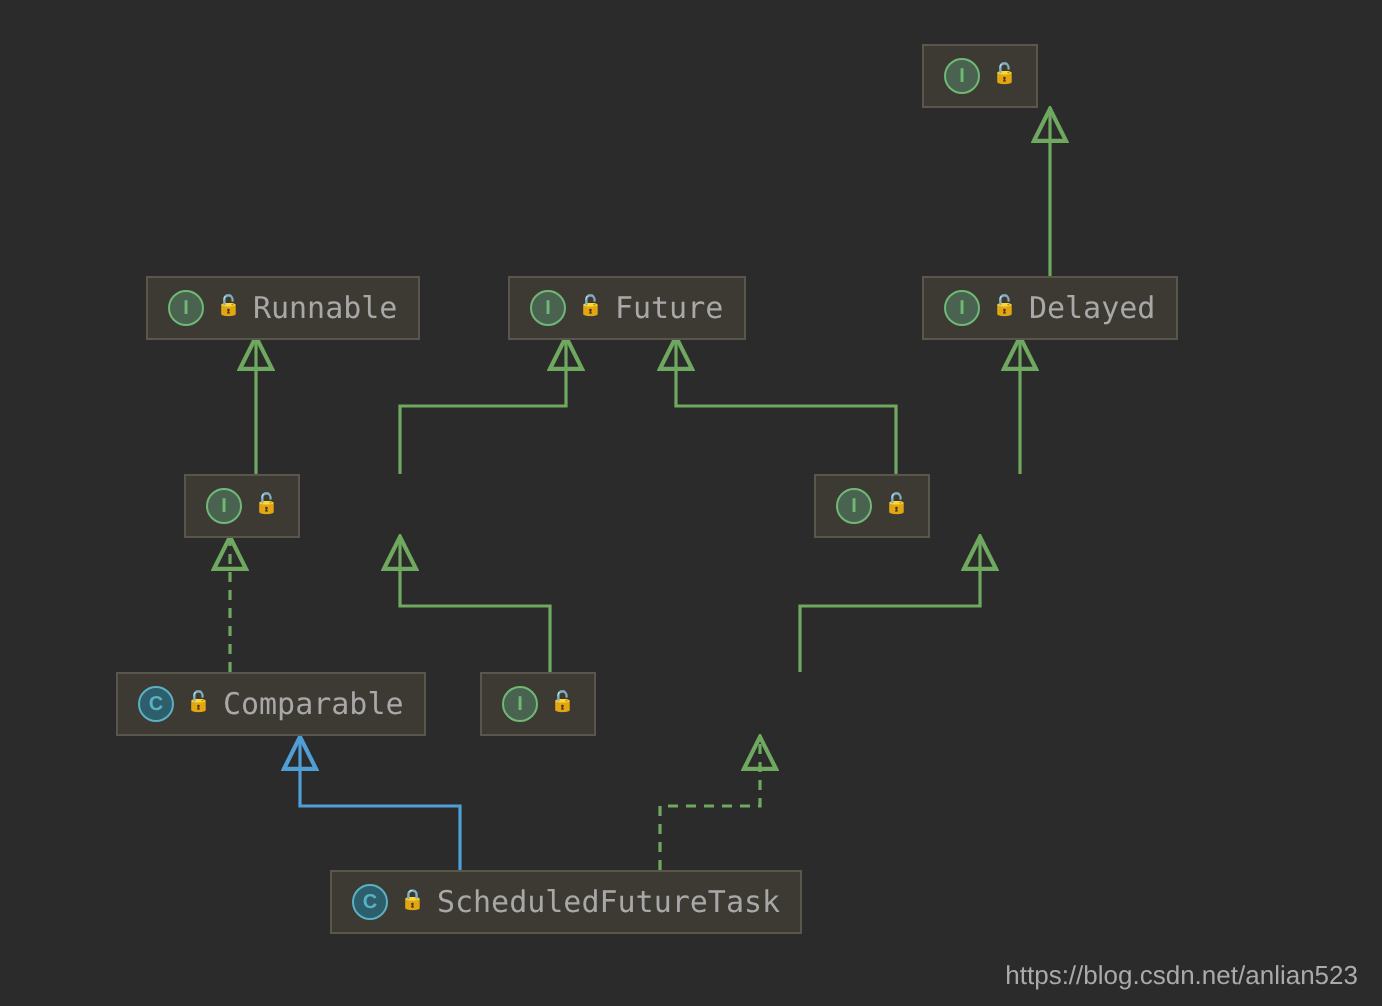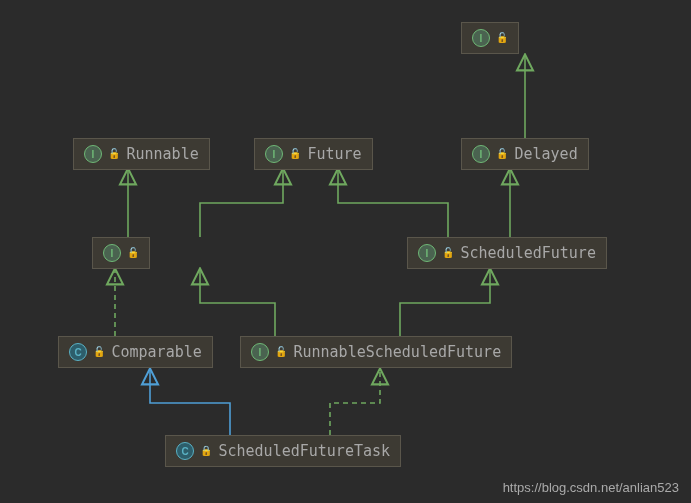--- a/index.html
+++ b/index.html
@@ -127,33 +127,31 @@
 </div>
 
 <div class="node" style="left:92px; top:237px;">
   <span class="icon-circle icon-interface">I</span>
   <span class="lock lock-open">🔓</span>
 </div>
 
 <div class="node" style="left:407px; top:237px;">
   <span class="icon-circle icon-interface">I</span>
   <span class="lock lock-open">🔓</span>
-  <span>ScheduledFuture</span>
 </div>
 
 <div class="node" style="left:58px; top:336px;">
   <span class="icon-circle icon-class">C</span>
   <span class="lock lock-open">🔓</span>
   <span>Comparable</span>
 </div>
 
 <div class="node" style="left:240px; top:336px;">
   <span class="icon-circle icon-interface">I</span>
   <span class="lock lock-open">🔓</span>
-  <span>RunnableScheduledFuture</span>
 </div>
 
 <div class="node" style="left:165px; top:435px;">
   <span class="icon-circle icon-class">C</span>
   <span class="lock lock-closed">🔒</span>
   <span>ScheduledFutureTask</span>
 </div>
 
 <div class="watermark" style="right:12px; bottom:8px;">https://blog.csdn.net/anlian523</div>
 

